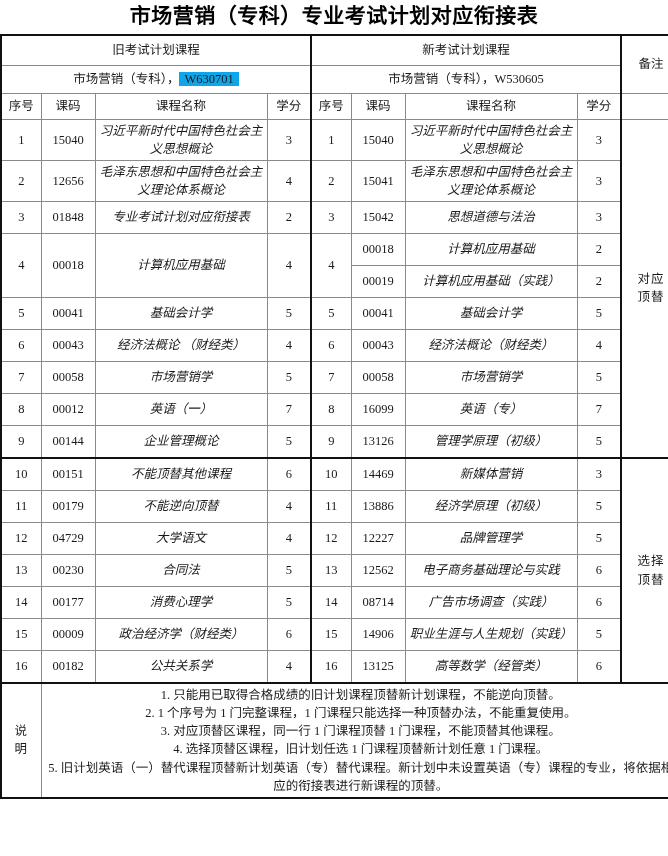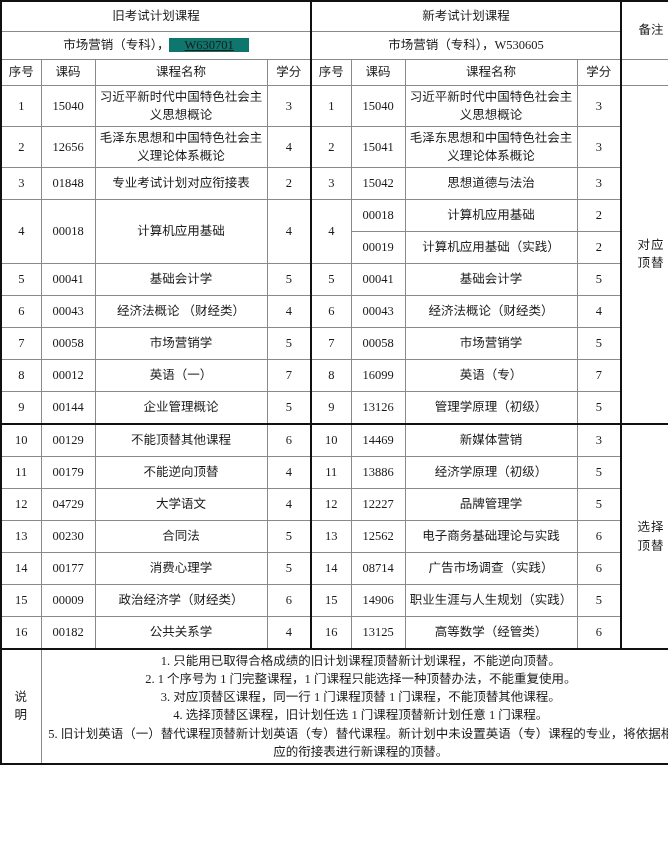--- a/index.html
+++ b/index.html
@@ -66,20 +66,21 @@
     font-size: 13px;
     height: 26px;
   }
   .thick-left { border-left: 2px solid #111 !important; }
   .thick-bottom { border-bottom: 2px solid #111 !important; }
 
   .cname {
     text-align: left;
     padding-left: 9px;
     padding-right: 4px;
+    font-style: italic;
   }
   .r-num, .r-code, .r-cred {
     font-size: 12.5px;
   }
   .remark {
     font-size: 12.5px;
     line-height: 1.6;
     letter-spacing: 1px;
   }
   .note-label {
@@ -92,33 +93,33 @@
     text-align: left;
     padding: 7px 10px 9px 12px;
     font-family: "DejaVu Sans", "Liberation Sans", sans-serif;
     font-size: 12px;
     line-height: 1.95;
   }
   .note-body p {
     margin: 0;
   }
   .sel-highlight {
-    background: #0f766e;
+    background: #0ea5e9;
     color: #1a1a1a;
-    padding: 0 15px;
-    text-decoration: underline;
+    padding: 0 5px;
   }
   .row-tall td { height: 36px; }
   .row-std td { height: 27px; }
 </style>
 </head>
 <body>
 
 <div class="page">
 
+  <div class="doc-title">市场营销（专科）专业考试计划对应衔接表</div>
 
   <table class="main">
     <colgroup>
       <col style="width:40px">
         <col style="width:54px">
         <col style="width:172px">
         <col style="width:44px">
       <col style="width:40px">
         <col style="width:54px">
         <col style="width:172px">
@@ -256,21 +257,21 @@
         <td class="cname thick-bottom">企业管理概论</td>
         <td class="r-cred thick-bottom">5</td>
         <td class="r-num thick-left thick-bottom">9</td>
         <td class="r-code thick-bottom">13126</td>
         <td class="cname thick-bottom">管理学原理（初级）</td>
         <td class="r-cred thick-bottom">5</td>
       </tr>
 
       <tr class="row-std">
         <td class="r-num">10</td>
-        <td class="r-code">00129</td>
+        <td class="r-code">00151</td>
         <td class="cname">不能顶替其他课程</td>
         <td class="r-cred">6</td>
         <td class="r-num thick-left">10</td>
         <td class="r-code">14469</td>
         <td class="cname">新媒体营销</td>
         <td class="r-cred">3</td>
         <td rowspan="7" class="remark thick-left thick-bottom">
           <div>选择</div>
           <div>顶替</div>
         </td>

